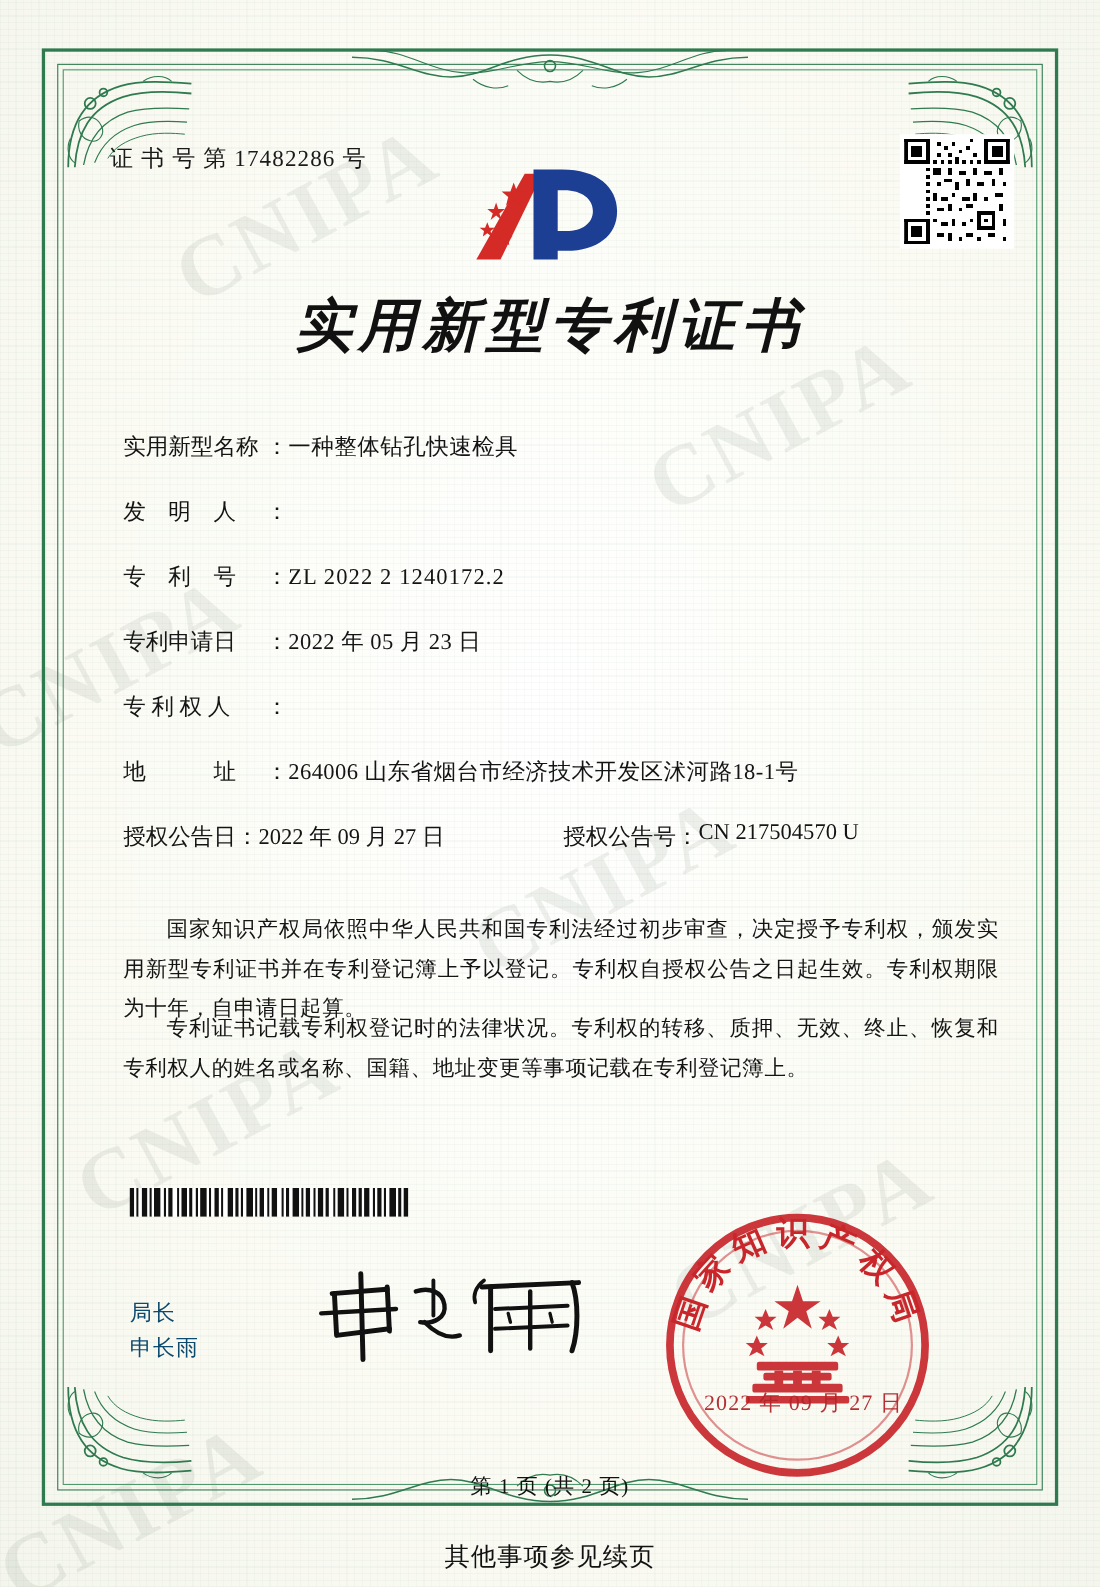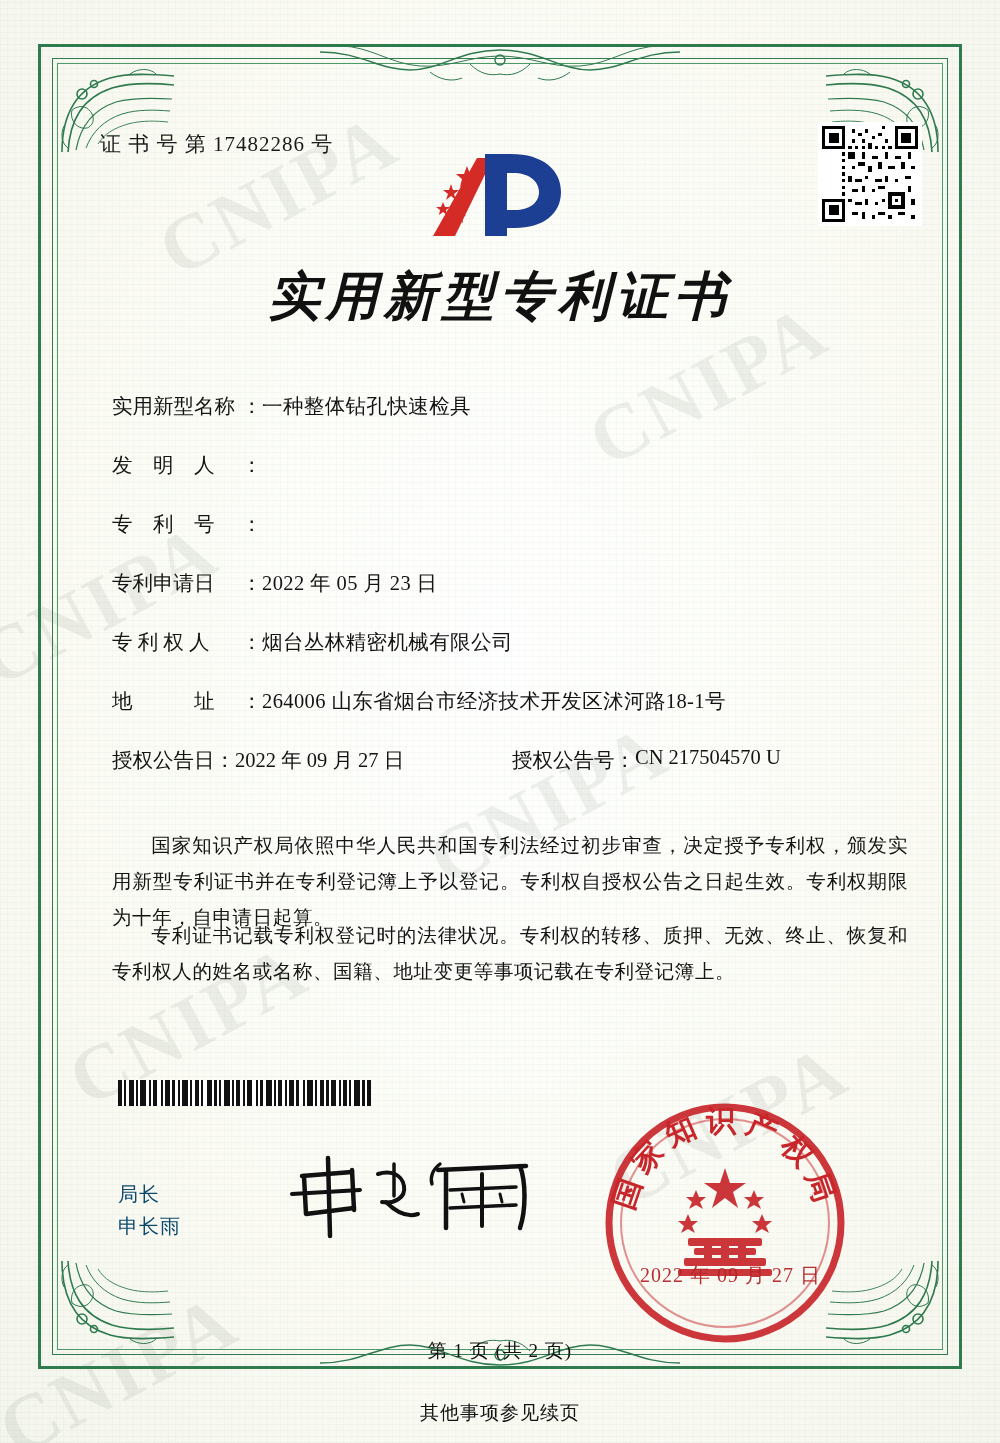--- a/index.html
+++ b/index.html
@@ -275,21 +275,21 @@
     text-align: center;
     font-size: 19px;
     color: #111;
     letter-spacing: 1px;
   }
   .footer-note {
     position: absolute;
     left: 0; right: 0;
     top: 1400px;
     text-align: center;
-    font-size: 19px;
+    font-size: 23px;
     color: #111;
     letter-spacing: 1px;
   }
 </style>
 </head>
 <body>
 
 <div class="page">
 
   <div class="paper-bg"></div>
@@ -513,34 +513,34 @@
         <span class="field-label">
             <span>发　明　人</span>
             <span>：</span>
           </span>
       </div>
       <div class="field-row">
         <span class="field-label">
             <span>专　利　号</span>
             <span>：</span>
           </span>
+        <span class="field-value mono-ish">ZL 2022 2 1240172.2</span>
       </div>
       <div class="field-row">
         <span class="field-label">
             <span>专利申请日</span>
             <span>：</span>
           </span>
         <span class="field-value">2022 年 05 月 23 日</span>
       </div>
       <div class="field-row">
         <span class="field-label">
             <span>专 利 权 人</span>
             <span>：</span>
           </span>
-        <span class="field-value">烟台丛林精密机械有限公司</span>
       </div>
       <div class="field-row">
         <span class="field-label">
             <span>地　　　址</span>
             <span>：</span>
           </span>
         <span class="field-value">264006 山东省烟台市经济技术开发区沭河路18-1号</span>
       </div>
 
       <div class="dual-row">

